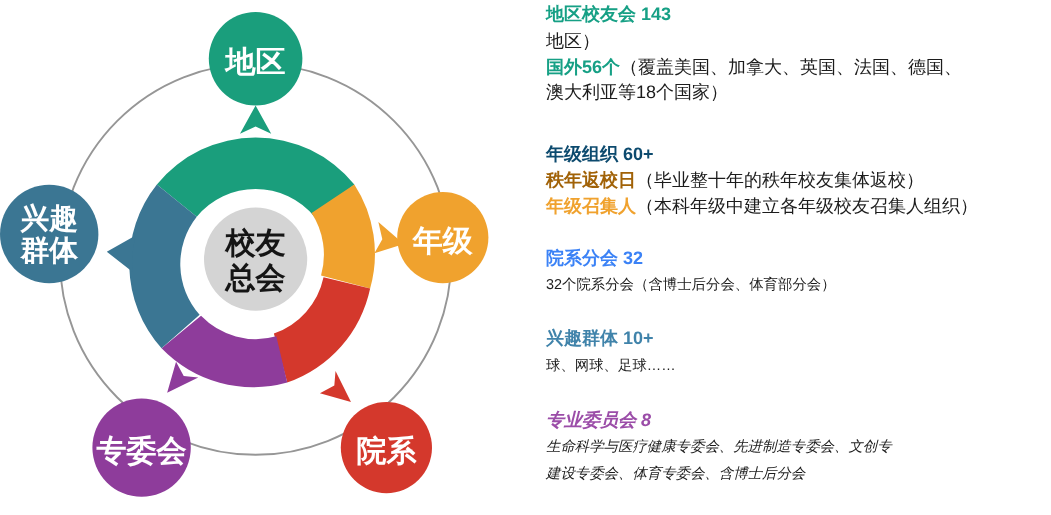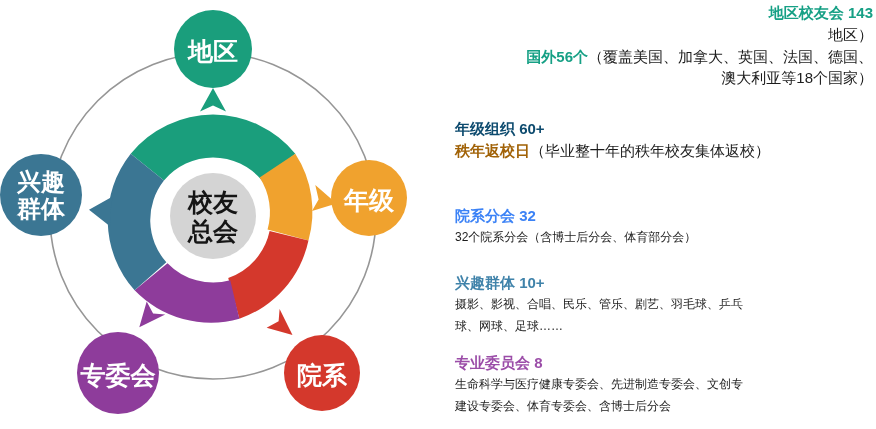--- a/index.html
+++ b/index.html
@@ -23,25 +23,25 @@
     font-weight:bold;fill:#151515;
     font-family:"Liberation Sans","DejaVu Sans",sans-serif;
     text-anchor:middle;
   }
 
   
   #panel{
     position:absolute;left:455px;top:0;width:421px;height:429px;
   }
   .block{position:absolute;left:0;width:418px;}
-  .bk0{top:2px;text-align:right;}
+  .bk0{top:2px;}
   .bk1{top:118px;}
   .bk2{top:205px;}
   .bk3{top:272px;}
-  .bk4{top:352px;}
+  .bk4{top:340px;font-style:italic;}
 
   .head{
     font-size:15px;font-weight:bold;line-height:21px;
     margin:0 0 1px 0;letter-spacing:0px;
     white-space:nowrap;
   }
   .line{
     font-size:15px;line-height:21.5px;color:#1c1c1c;
     margin:0;
   }
@@ -148,30 +148,30 @@
     <div class="block bk0">
       <p class="head" style="color:#16A085">地区校友会 143</p>
       <p class="line"><span>地区）</span></p>
       <p class="line"><span class="em" style="color:#16A085">国外56个</span><span>（覆盖美国、加拿大、英国、法国、德国、</span></p>
       <p class="line"><span>澳大利亚等18个国家）</span></p>
     </div>
 
     <div class="block bk1">
       <p class="head" style="color:#0c4a6e">年级组织 60+</p>
       <p class="line"><span class="em" style="color:#a16207">秩年返校日</span><span>（毕业整十年的秩年校友集体返校）</span></p>
+      <p class="line"><span class="em" style="color:#F0A22E">年级召集人</span><span>（本科年级中建立各年级校友召集人组织）</span></p>
     </div>
 
     <div class="block bk2">
       <p class="head" style="color:#3b82f6">院系分会 32</p>
       <p class="plain">32个院系分会（含博士后分会、体育部分会）</p>
     </div>
 
     <div class="block bk3">
       <p class="head" style="color:#4083AA">兴趣群体 10+</p>
-      <p class="plain">摄影、影视、合唱、民乐、管乐、剧艺、羽毛球、乒乓</p>
       <p class="plain">球、网球、足球……</p>
     </div>
 
     <div class="block bk4">
       <p class="head" style="color:#9B4DA8">专业委员会 8</p>
       <p class="plain">生命科学与医疗健康专委会、先进制造专委会、文创专</p>
       <p class="plain">建设专委会、体育专委会、含博士后分会</p>
     </div>
 
   </div>

